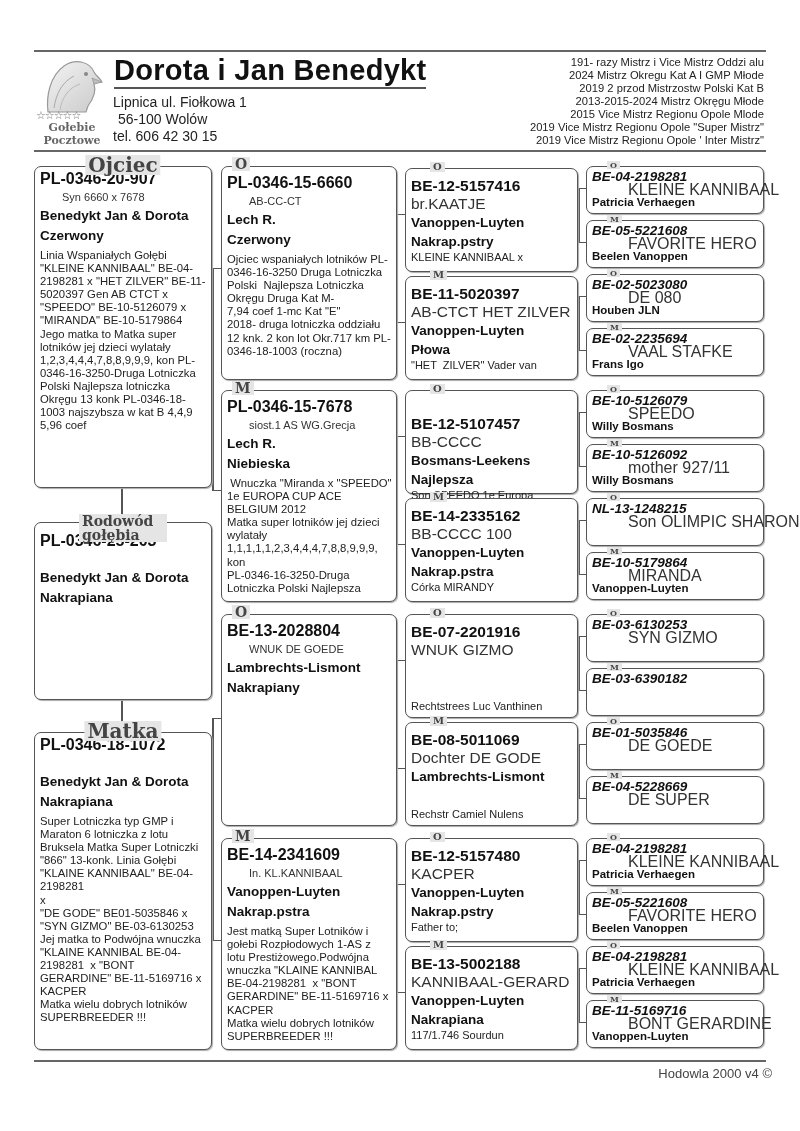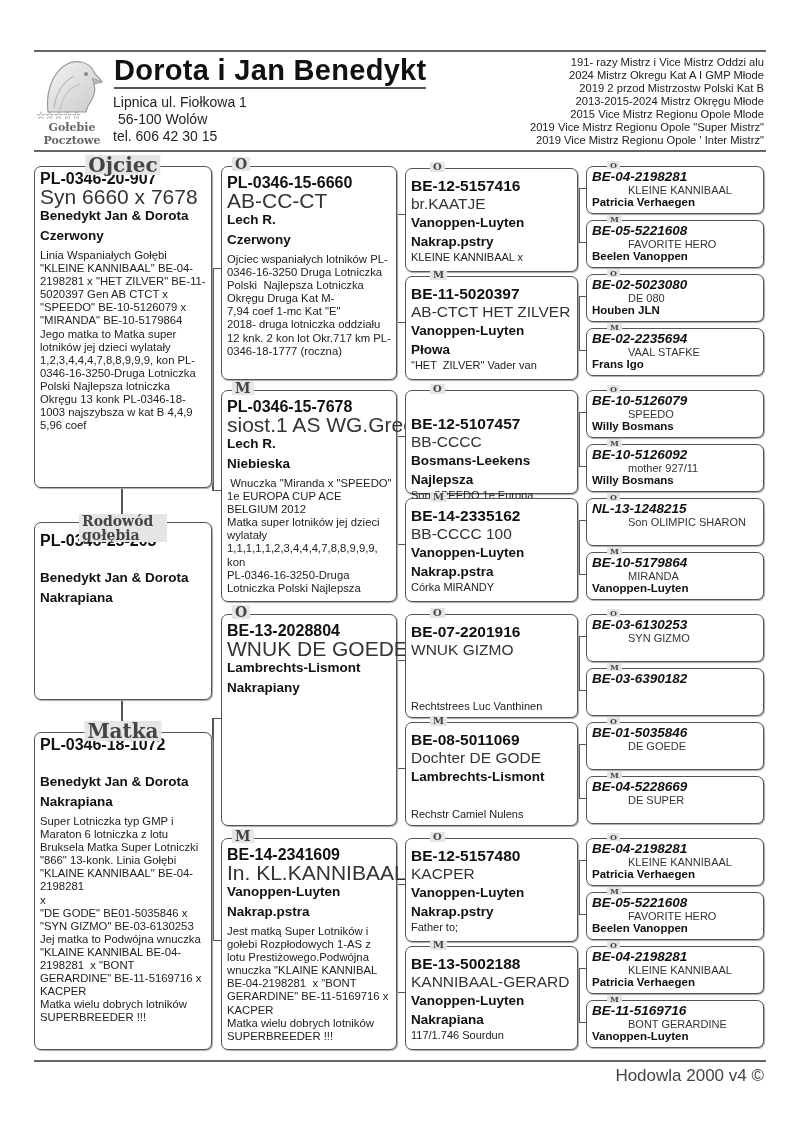--- a/index.html
+++ b/index.html
@@ -43,38 +43,38 @@
   .gen3 .legend { font-size: 10px; left: 24px; top: -7px; }
   .gen4 { overflow: visible; padding: 3px 4px 0 5px; }
   .gen4 .legend { font-size: 8px; left: 20px; top: -6px; }
 
   .ring { font-weight: bold; color: #111; display: block; white-space: nowrap; }
   .gen1 .ring, .gen2 .ring { font-size: 16px; line-height: 19px; }
   .gen3 .ring { font-size: 15.5px; line-height: 18px; }
   .gen4 .ring { font-size: 13.5px; line-height: 14px; font-style: italic; }
 
   .pname { color: #333; display: block; white-space: nowrap; }
-  .gen1 .pname, .gen2 .pname { font-size: 21px; line-height: 18px; }
+  .gen1 .pname, .gen2 .pname { font-size: 11px; line-height: 18px; margin-left: 22px; }
   .gen3 .pname { font-size: 15.5px; line-height: 18px; }
-  .gen4 .pname { font-size: 11px; line-height: 12px; padding-left: 36px; }
+  .gen4 .pname { font-size: 16px; line-height: 12px; padding-left: 36px; }
 
   .owner, .color { font-weight: bold; display: block; white-space: nowrap; color: #111; }
   .gen1 .owner, .gen1 .color, .gen2 .owner, .gen2 .color { font-size: 13.5px; line-height: 20px; }
   .gen3 .owner, .gen3 .color { font-size: 13.5px; line-height: 19px; }
   .gen4 .owner { font-size: 11.5px; line-height: 13px; }
 
   .notes { font-size: 11.3px; line-height: 13.1px; color: #222; display: block; margin-top: 3px; white-space: pre-wrap; }
   .gen3 .notes { font-size: 11px; margin-top: 0; }
   .spacer { display: block; height: 18px; }
 
   
   .hline { position: absolute; height: 1px; background: #555; }
   .vline { position: absolute; width: 1.5px; background: #555; }
 
-  #footer { position: absolute; right: 36px; top: 1066px; font-size: 17px; color: #444; }
+  #footer { position: absolute; right: 28px; top: 1066px; font-size: 13px; color: #444; }
 </style>
 </head>
 <body>
 
 <div class="rule" id="rule-top"></div>
 <div class="rule" id="rule-mid"></div>
 <div class="rule" id="rule-bottom"></div>
 
 <div id="logo">
   <svg width="62" height="58" viewBox="0 0 62 58">
@@ -189,21 +189,21 @@
 </div>
 
 <div class="box gen2" style="left:221px; top:166px; width:176px; height:214px;">
   <span class="legend">O</span>
   <span class="ring" style="margin-top:4px;">PL-0346-15-6660</span>
   <span class="pname">AB-CC-CT</span>
   <span class="owner">Lech R.</span>
   <span class="color">Czerwony</span>
   <span class="notes">Ojciec wspaniałych lotników PL-0346-16-3250 Druga Lotniczka Polski  Najlepsza Lotniczka Okręgu Druga Kat M-
 7,94 coef 1-mc Kat "E"
-2018- druga lotniczka oddziału 12 knk. 2 kon lot Okr.717 km PL-0346-18-1777 (roczna)</span>
+2018- druga lotniczka oddziału 12 knk. 2 kon lot Okr.717 km PL-0346-18-1003 (roczna)</span>
 </div>
 
 <div class="box gen2" style="left:221px; top:390px; width:176px; height:212px;">
   <span class="legend">M</span>
   <span class="ring" style="margin-top:4px;">PL-0346-15-7678</span>
   <span class="pname">siost.1 AS WG.Grecja</span>
   <span class="owner">Lech R.</span>
   <span class="color">Niebieska</span>
   <span class="notes"> Wnuczka "Miranda x "SPEEDO" 1e EUROPA CUP ACE BELGIUM 2012
 Matka super lotników jej dzieci wylatały

